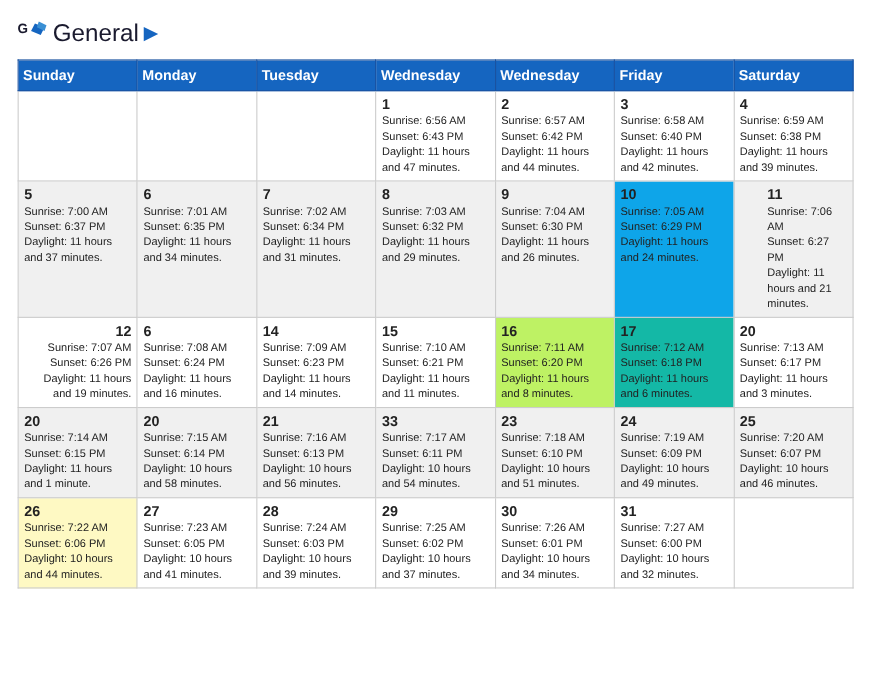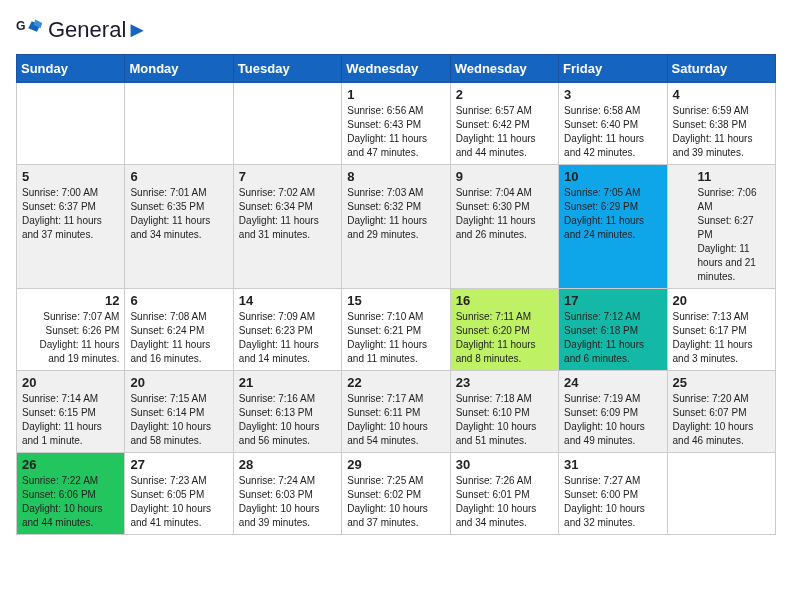--- a/index.html
+++ b/index.html
@@ -211,38 +211,38 @@
         </td>
         <td style="background: rgb(240, 240, 240);">
           <span class="day-num">20</span>
           <div class="day-info">Sunrise: 7:15 AM<br>Sunset: 6:14 PM<br>Daylight: 10 hours and 58 minutes.</div>
         </td>
         <td style="background: rgb(240, 240, 240);">
           <span class="day-num">21</span>
           <div class="day-info">Sunrise: 7:16 AM<br>Sunset: 6:13 PM<br>Daylight: 10 hours and 56 minutes.</div>
         </td>
         <td style="background: rgb(240, 240, 240);">
-          <span class="day-num">22</span>
+          <span class="day-num">33</span>
           <div class="day-info">Sunrise: 7:17 AM<br>Sunset: 6:11 PM<br>Daylight: 10 hours and 54 minutes.</div>
         </td>
         <td style="background: rgb(240, 240, 240); margin-top: 16px;">
           <span class="day-num">23</span>
           <div class="day-info">Sunrise: 7:18 AM<br>Sunset: 6:10 PM<br>Daylight: 10 hours and 51 minutes.</div>
         </td>
         <td style="background: rgb(240, 240, 240);">
           <span class="day-num">24</span>
           <div class="day-info">Sunrise: 7:19 AM<br>Sunset: 6:09 PM<br>Daylight: 10 hours and 49 minutes.</div>
         </td>
         <td style="background: rgb(240, 240, 240); margin-left: 44px;">
           <span class="day-num">25</span>
           <div class="day-info">Sunrise: 7:20 AM<br>Sunset: 6:07 PM<br>Daylight: 10 hours and 46 minutes.</div>
         </td>
       </tr>
       <tr>
-        <td style="background: #22c55e;">
+        <td style="background: #fef9c3;">
           <span class="day-num">26</span>
           <div class="day-info">Sunrise: 7:22 AM<br>Sunset: 6:06 PM<br>Daylight: 10 hours and 44 minutes.</div>
         </td>
         <td style="background: rgb(255, 255, 255);">
           <span class="day-num">27</span>
           <div class="day-info">Sunrise: 7:23 AM<br>Sunset: 6:05 PM<br>Daylight: 10 hours and 41 minutes.</div>
         </td>
         <td style="background: rgb(255, 255, 255);">
           <span class="day-num">28</span>
           <div class="day-info">Sunrise: 7:24 AM<br>Sunset: 6:03 PM<br>Daylight: 10 hours and 39 minutes.</div>

